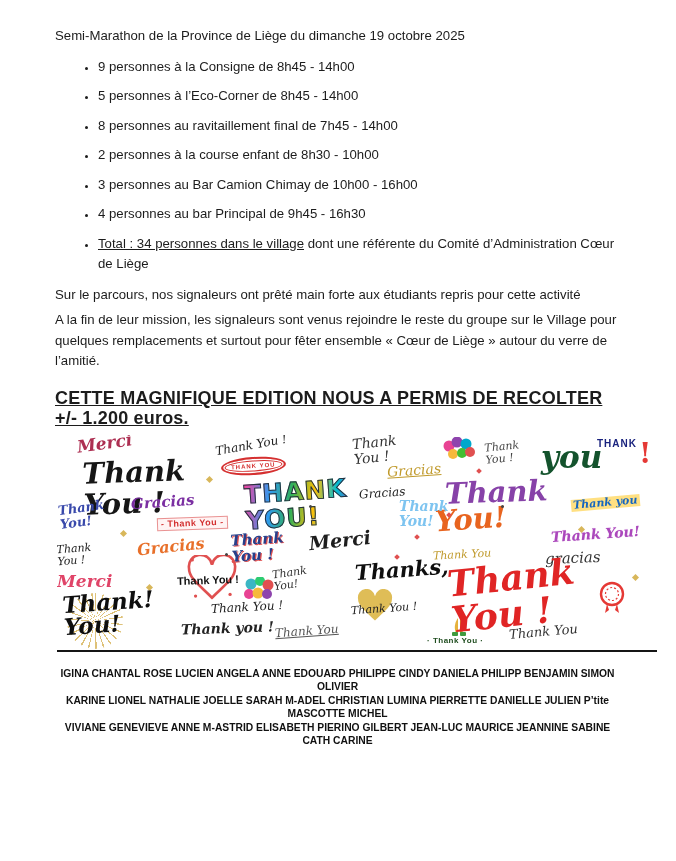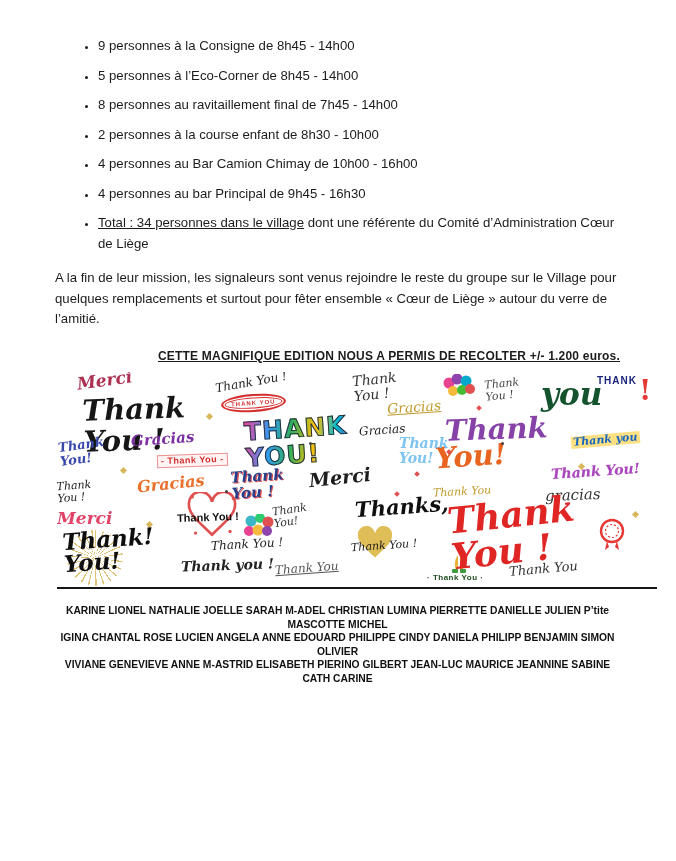--- a/index.html
+++ b/index.html
@@ -5,22 +5,22 @@
   html,body{margin:0;padding:0;background:#ffffff;}
   body{width:676px;height:861px;overflow:hidden;
        font-family:"Liberation Sans","DejaVu Sans",sans-serif;color:#1c1c1c;}
   .page{padding:26px 56px 0 55px;font-size:13.2px;line-height:20.5px;}
   p{margin:10px 0 0;}
   .title{margin:0;}
   ul{margin:10px 0 0;padding-left:43px;}
   li{margin-bottom:9px;}
   li::marker{font-size:.85em;}
   .u{text-decoration:underline;}
-  .para3{margin-top:14px;}
-  .headline{margin:16px 0 0;text-align:right;font-weight:700;font-size:12px;
+  .para3{margin-top:5px;}
+  .headline{margin:16px 0 0;text-align:left;font-weight:700;font-size:18px;
             text-decoration:underline;letter-spacing:.2px;}
   
   .collage{position:relative;width:600px;height:215px;margin:6px 0 0 2px;
            background:#fff;border-bottom:2px solid #151515;overflow:hidden;}
   .ci{position:absolute;font-family:"DejaVu Serif",serif;font-style:italic;
       white-space:pre-line;line-height:1.05;color:#222;}
   .cA{left:20px;top:0;font-size:17px;font-weight:700;color:#ad2f52;transform:rotate(-8deg);}
   .cB{left:158px;top:4px;font-size:12px;transform:rotate(-10deg);}
   .cC{left:296px;top:0;font-size:14px;color:#333;transform:rotate(-6deg);}
   .cD{left:386px;top:2px;}
@@ -90,32 +90,34 @@
   .s7{left:390px;top:78px;}.s8{left:338px;top:120px;}.s9{left:252px;top:70px;}
   .s10{left:444px;top:70px;}.s11{left:64px;top:96px;}.s12{left:576px;top:140px;}
   
   .footer{margin-top:15px;text-align:center;font-weight:700;font-size:10.3px;line-height:13.5px;color:#111;}
 </style>
 </head>
 <body>
 
 <div class="page">
 
+  <p class="title">Semi-Marathon de la Province de Liège du dimanche 19 octobre 2025</p>
 
 
   <ul>
     <li>9 personnes à la Consigne de 8h45 - 14h00</li>
     <li>5 personnes à l’Eco-Corner de 8h45 - 14h00</li>
     <li>8 personnes au ravitaillement final de 7h45 - 14h00</li>
     <li>2 personnes à la course enfant de 8h30 - 10h00</li>
-    <li>4 personnes au Bar Camion Chimay de 10h00 - 16h00</li>
+    <li>3 personnes au Bar Camion Chimay de 10h00 - 16h00</li>
     <li>4 personnes au bar Principal de 9h45 - 16h30</li>
     <li><span class="u">Total : 34 personnes dans le village</span><span> dont une référente du Comité d’Administration Cœur de Liège</span></li>
   </ul>
 
+  <p>Sur le parcours, nos signaleurs ont prêté main forte aux étudiants repris pour cette activité</p>
 
 
   <p class="para3">A la fin de leur mission, les signaleurs sont venus rejoindre le reste du groupe sur le Village pour quelques remplacements et surtout pour fêter ensemble « Cœur de Liège » autour du verre de l’amitié.</p>
 
   <p class="headline">CETTE MAGNIFIQUE EDITION NOUS A PERMIS DE RECOLTER +/- 1.200 euros.</p>
 
   <div class="collage">
     <span class="ci cA">Merci</span>
     <span class="ci cB">Thank You !</span>
     <span class="ci cC">Thank
@@ -216,19 +218,19 @@
     <b class="sp k s6"></b>
     <b class="sp r s7"></b>
     <b class="sp r s8"></b>
     <b class="sp k s9"></b>
     <b class="sp k s10"></b>
     <b class="sp s11"></b>
     <b class="sp s12"></b>
   </div>
 
   <div class="footer">
+    <div>IGINA CHANTAL ROSE LUCIEN ANGELA ANNE EDOUARD PHILIPPE CINDY DANIELA PHILIPP BENJAMIN SIMON OLIVIER</div>
     <div>KARINE  LIONEL NATHALIE JOELLE SARAH M-ADEL CHRISTIAN LUMINA PIERRETTE DANIELLE JULIEN P’tite MASCOTTE MICHEL</div>
-    <div>IGINA CHANTAL ROSE LUCIEN ANGELA ANNE EDOUARD PHILIPPE CINDY DANIELA PHILIPP BENJAMIN SIMON OLIVIER</div>
     <div>VIVIANE GENEVIEVE ANNE M-ASTRID ELISABETH PIERINO GILBERT JEAN-LUC MAURICE JEANNINE SABINE  CATH CARINE</div>
 
   </div>
 
 </div>
 
 </body></html>

